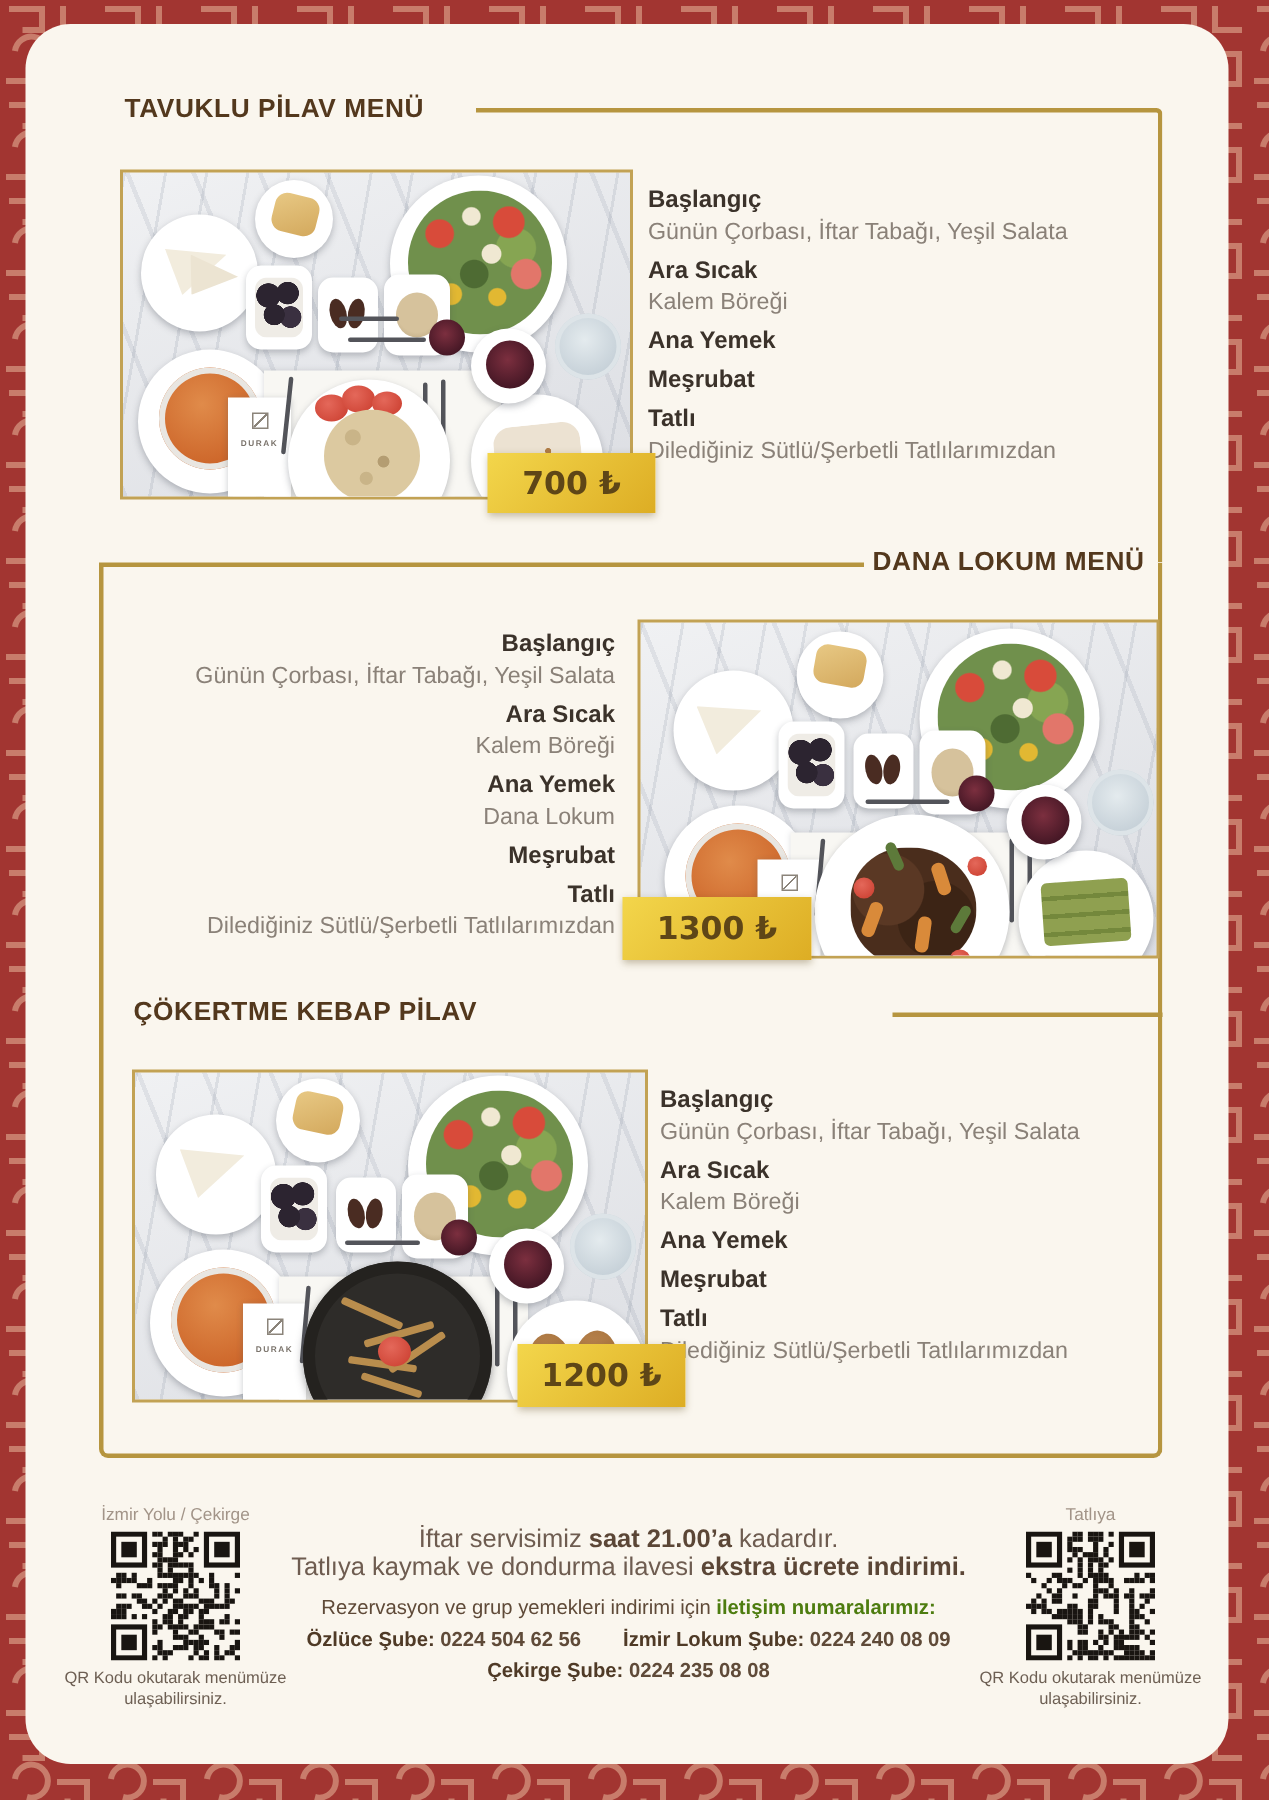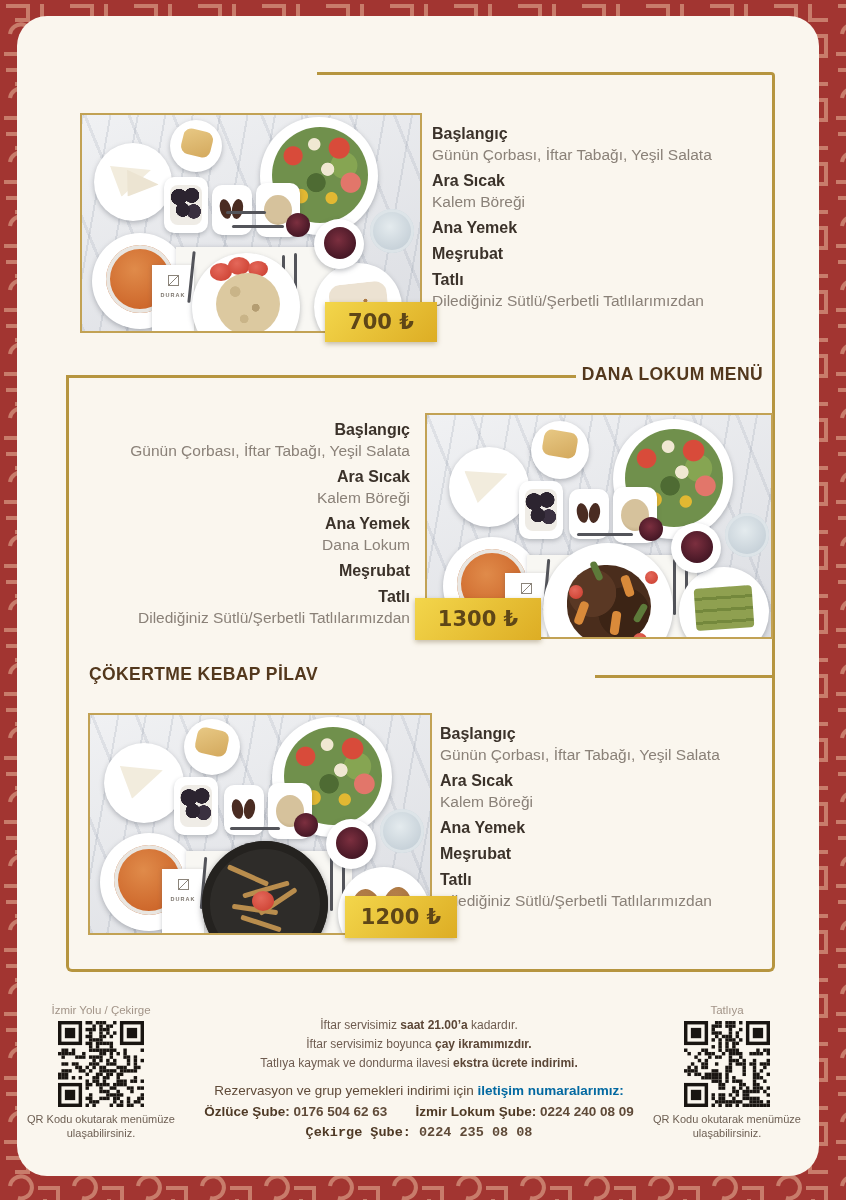--- a/index.html
+++ b/index.html
@@ -110,33 +110,33 @@
     color:#5e4617;font-weight:800;font-size:21px;
     display:flex;align-items:center;justify-content:center;
     font-family:"DejaVu Sans","Liberation Sans",sans-serif;
     box-shadow:0 2px 5px rgba(90,70,20,.35);
   }
   .pr1{left:308px;top:286px;width:112px;height:40px;}
   .pr2{left:398px;top:582px;width:126px;height:42px;}
   .pr3{left:328px;top:880px;width:112px;height:42px;}
   
   .qr-block{position:absolute;width:160px;text-align:center;}
-  .qrb-left{left:4px;top:988px;}
+  .qrb-left{left:20px;top:988px;}
   .qrb-right{left:630px;top:988px;}
   .qr-caption{font-size:11.5px;color:#a29488;margin-bottom:5px;}
   .qr-code{width:86px;height:86px;margin:0 auto;}
   .qr-note{font-size:11px;color:#6d5f53;line-height:13.5px;margin-top:6px;}
   .fcenter{position:absolute;left:150px;top:1000px;width:504px;text-align:center;color:#6e5c50;}
-  .fsmall{font-size:12px;line-height:19px;}
+  .fsmall{font-size:17px;line-height:19px;}
   .fsmall b{color:#5b4636;}
   .fbig{font-size:13.5px;line-height:20px;color:#5f4a38;margin-top:8px;}
-  .fbig b{color:#0369a1;}
+  .fbig b{color:#4d7c0f;}
   .contact-row{display:flex;justify-content:center;gap:28px;font-size:13.5px;line-height:21px;color:#5f4a38;font-weight:600;}
   .contact-row b, .contact-last b{font-weight:800;color:#4f3a26;}
-  .contact-last{font-size:13.5px;line-height:21px;color:#5f4a38;font-weight:600;font-family:Liberation Mono, monospace;}
+  .contact-last{font-size:13.5px;line-height:21px;color:#5f4a38;font-weight:600;}
 </style>
 </head>
 <body>
 
 <svg class="bg-pattern" width="846" height="1200" xmlns="http://www.w3.org/2000/svg">
   <defs>
     <pattern id="kp" width="64" height="64" patternUnits="userSpaceOnUse">
       <g fill="none" stroke="#c87c6b" stroke-width="4">
         <path d="M6 6 h22 v14 h-13"></path>
         <path d="M42 4 v16 h18"></path>
@@ -150,20 +150,21 @@
   <rect width="846" height="1200" fill="url(#kp)"></rect>
 </svg>
 
 <div class="page">
 
   <div class="frame-sec1"></div>
   <div class="frame-main"></div>
   <div class="frame-sec2-top"></div>
   <div class="frame-sec3-line"></div>
 
+  <div class="menu-title t1">TAVUKLU PİLAV MENÜ</div>
   <div class="menu-title t2">DANA LOKUM MENÜ</div>
   <div class="menu-title t3">ÇÖKERTME KEBAP PİLAV</div>
 
   <div class="photo ph1">
     <div class="plate" style="left:88px;top:5px;width:52px;height:52px;"></div>
     <div class="pastry" style="left:100px;top:15px;width:30px;height:26px;transform:rotate(14deg);"></div>
     <div class="plate" style="left:12px;top:28px;width:78px;height:78px;"></div>
     <div class="cheese" style="left:30px;top:48px;width:40px;height:32px;transform:rotate(-8deg);"></div>
     <div class="cheese" style="left:42px;top:58px;width:34px;height:26px;transform:rotate(12deg);background:#ece4d2;"></div>
     <div class="plate" style="left:178px;top:2px;width:118px;height:118px;"></div>
@@ -804,23 +805,22 @@
             <rect x="0" y="54" width="21" height="21"></rect>
             <rect x="3" y="57" width="15" height="15" fill="#faf6ee"></rect>
             <rect x="6" y="60" width="9" height="9" fill="#191511"></rect>
           </g>
         </svg></div>
     <div class="qr-note">QR Kodu okutarak menümüze ulaşabilirsiniz.</div>
   </div>
 
   <div class="fcenter">
     <div class="fsmall"><span>İftar servisimiz </span><b>saat 21.00’a</b><span> kadardır.</span></div>
-    <div class="fsmall"><span>İftar servisimiz boyunca </span><b>çay ikramımızdır.</b><span></span></div>
     <div class="fsmall"><span>Tatlıya kaymak ve dondurma ilavesi </span><b>ekstra ücrete indirimi.</b><span></span></div>
     <div class="fbig"><span>Rezervasyon ve grup yemekleri indirimi için </span><b>iletişim numaralarımız:</b></div>
     <div class="contact-row">
-      <span><b>Özlüce Şube:</b> <span>0176 504 62 63</span></span>
+      <span><b>Özlüce Şube:</b> <span>0224 504 62 56</span></span>
       <span><b>İzmir Lokum Şube:</b> <span>0224 240 08 09</span></span>
     </div>
     <div class="contact-last"><b>Çekirge Şube:</b> <span>0224 235 08 08</span></div>
   </div>
 
 </div>
 
 </body></html>

